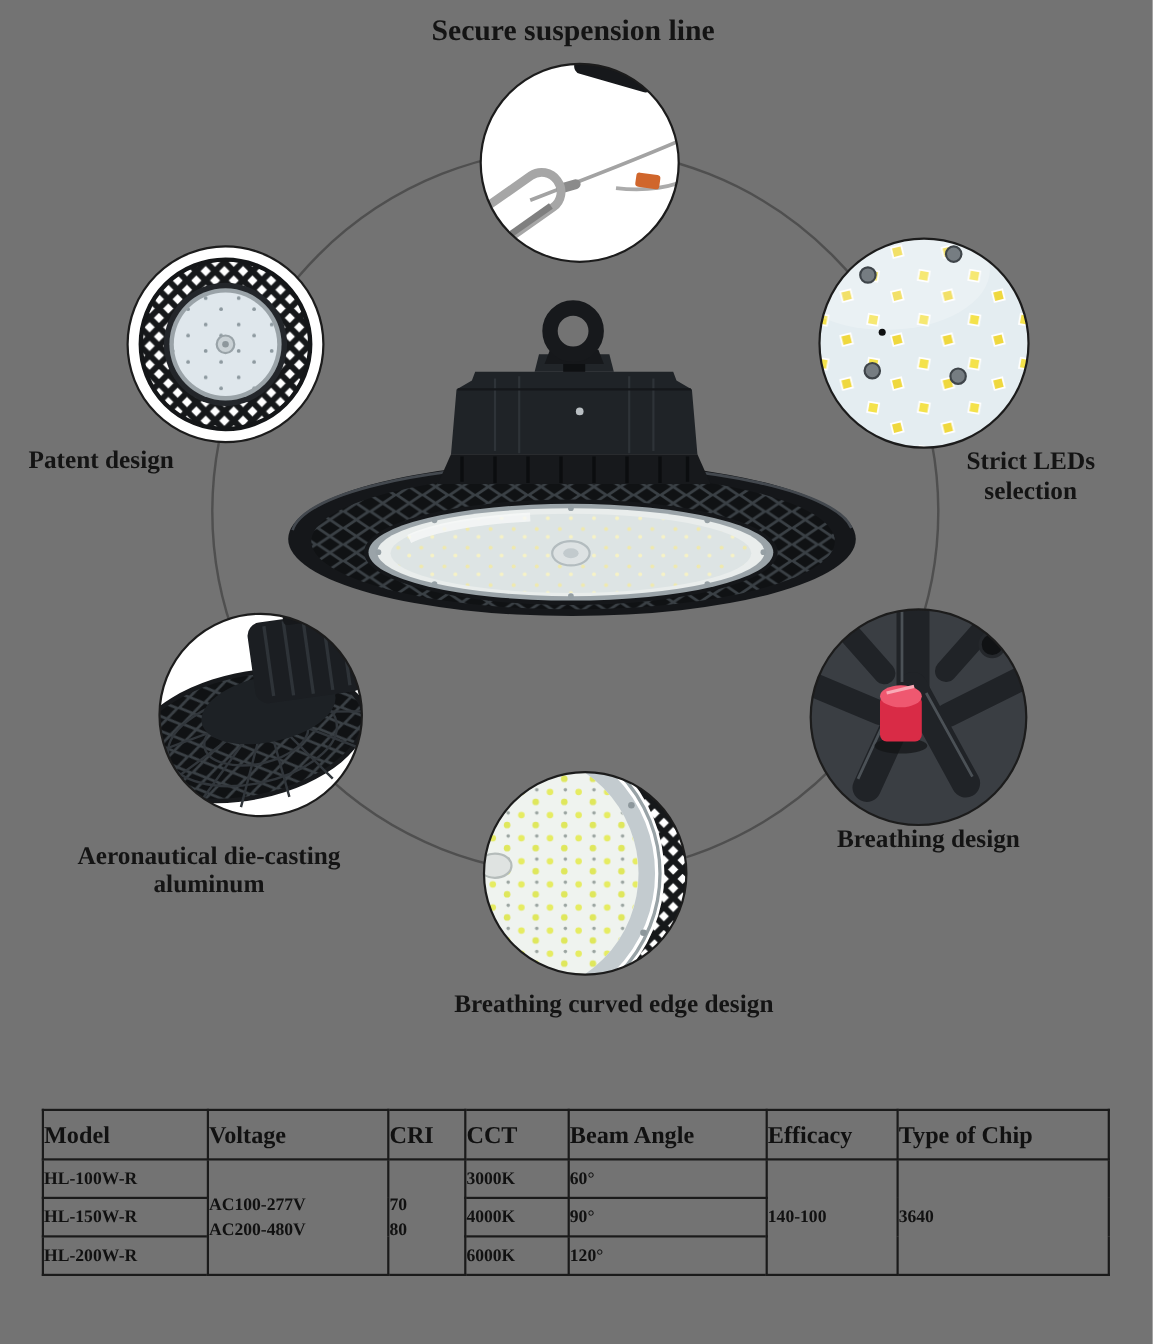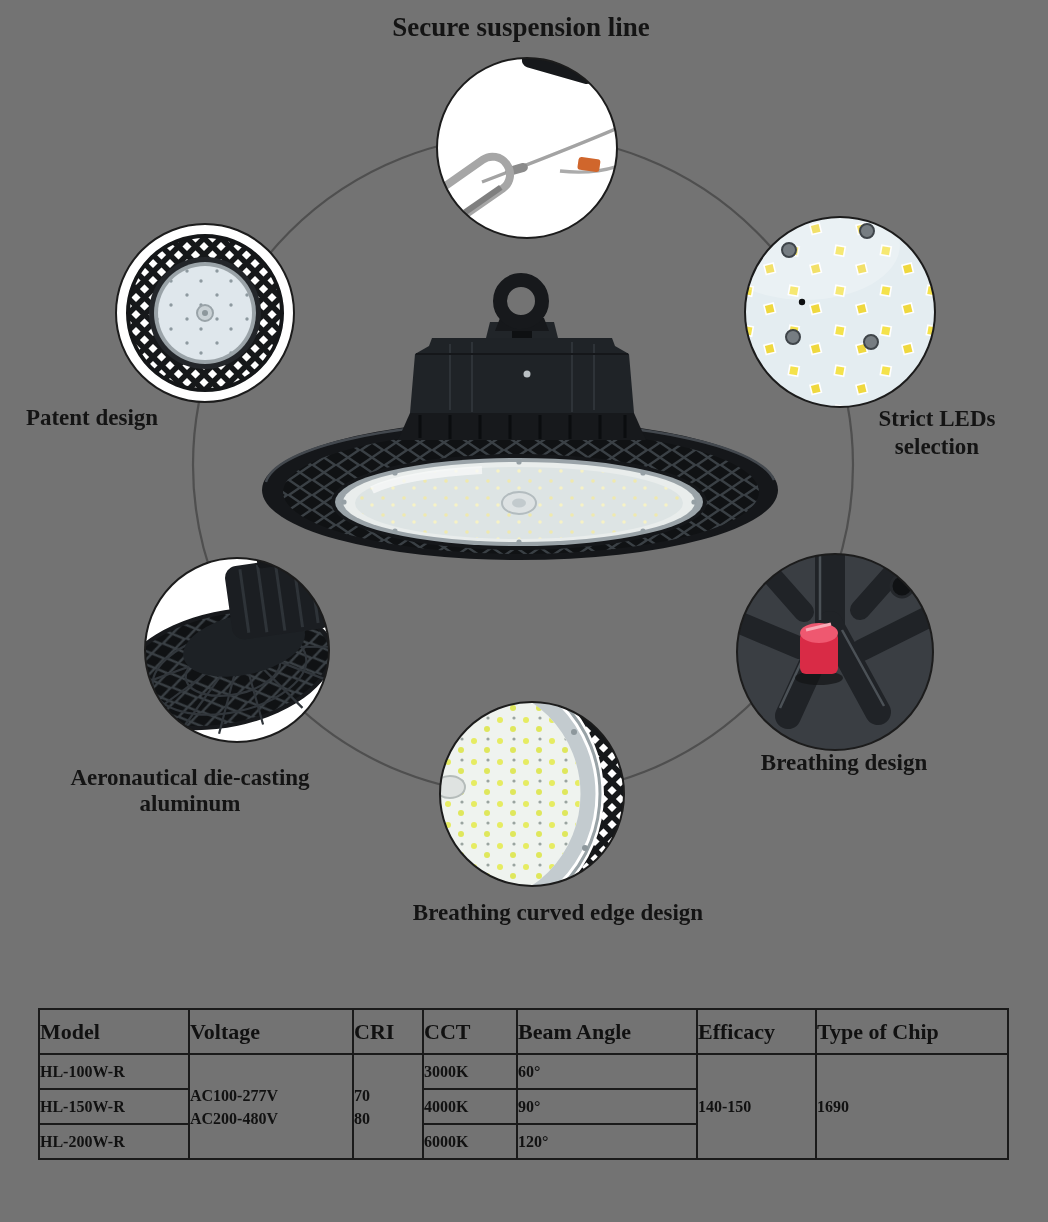--- a/index.html
+++ b/index.html
@@ -270,22 +270,22 @@
         <td rowspan="3">
           <div class="twoline">AC100-277V</div>
           <div class="twoline">AC200-480V</div>
         </td>
         <td rowspan="3">
           <div class="twoline">70</div>
           <div class="twoline">80</div>
         </td>
         <td>3000K</td>
         <td>60°</td>
-        <td rowspan="3">140-150</td>
-        <td rowspan="3">1690</td>
+        <td rowspan="3">140-100</td>
+        <td rowspan="3">3640</td>
       </tr>
       <tr>
         <td>HL-150W-R</td>
         <td>4000K</td>
         <td>90°</td>
       </tr>
       <tr>
         <td>HL-200W-R</td>
         <td>6000K</td>
         <td>120°</td>

